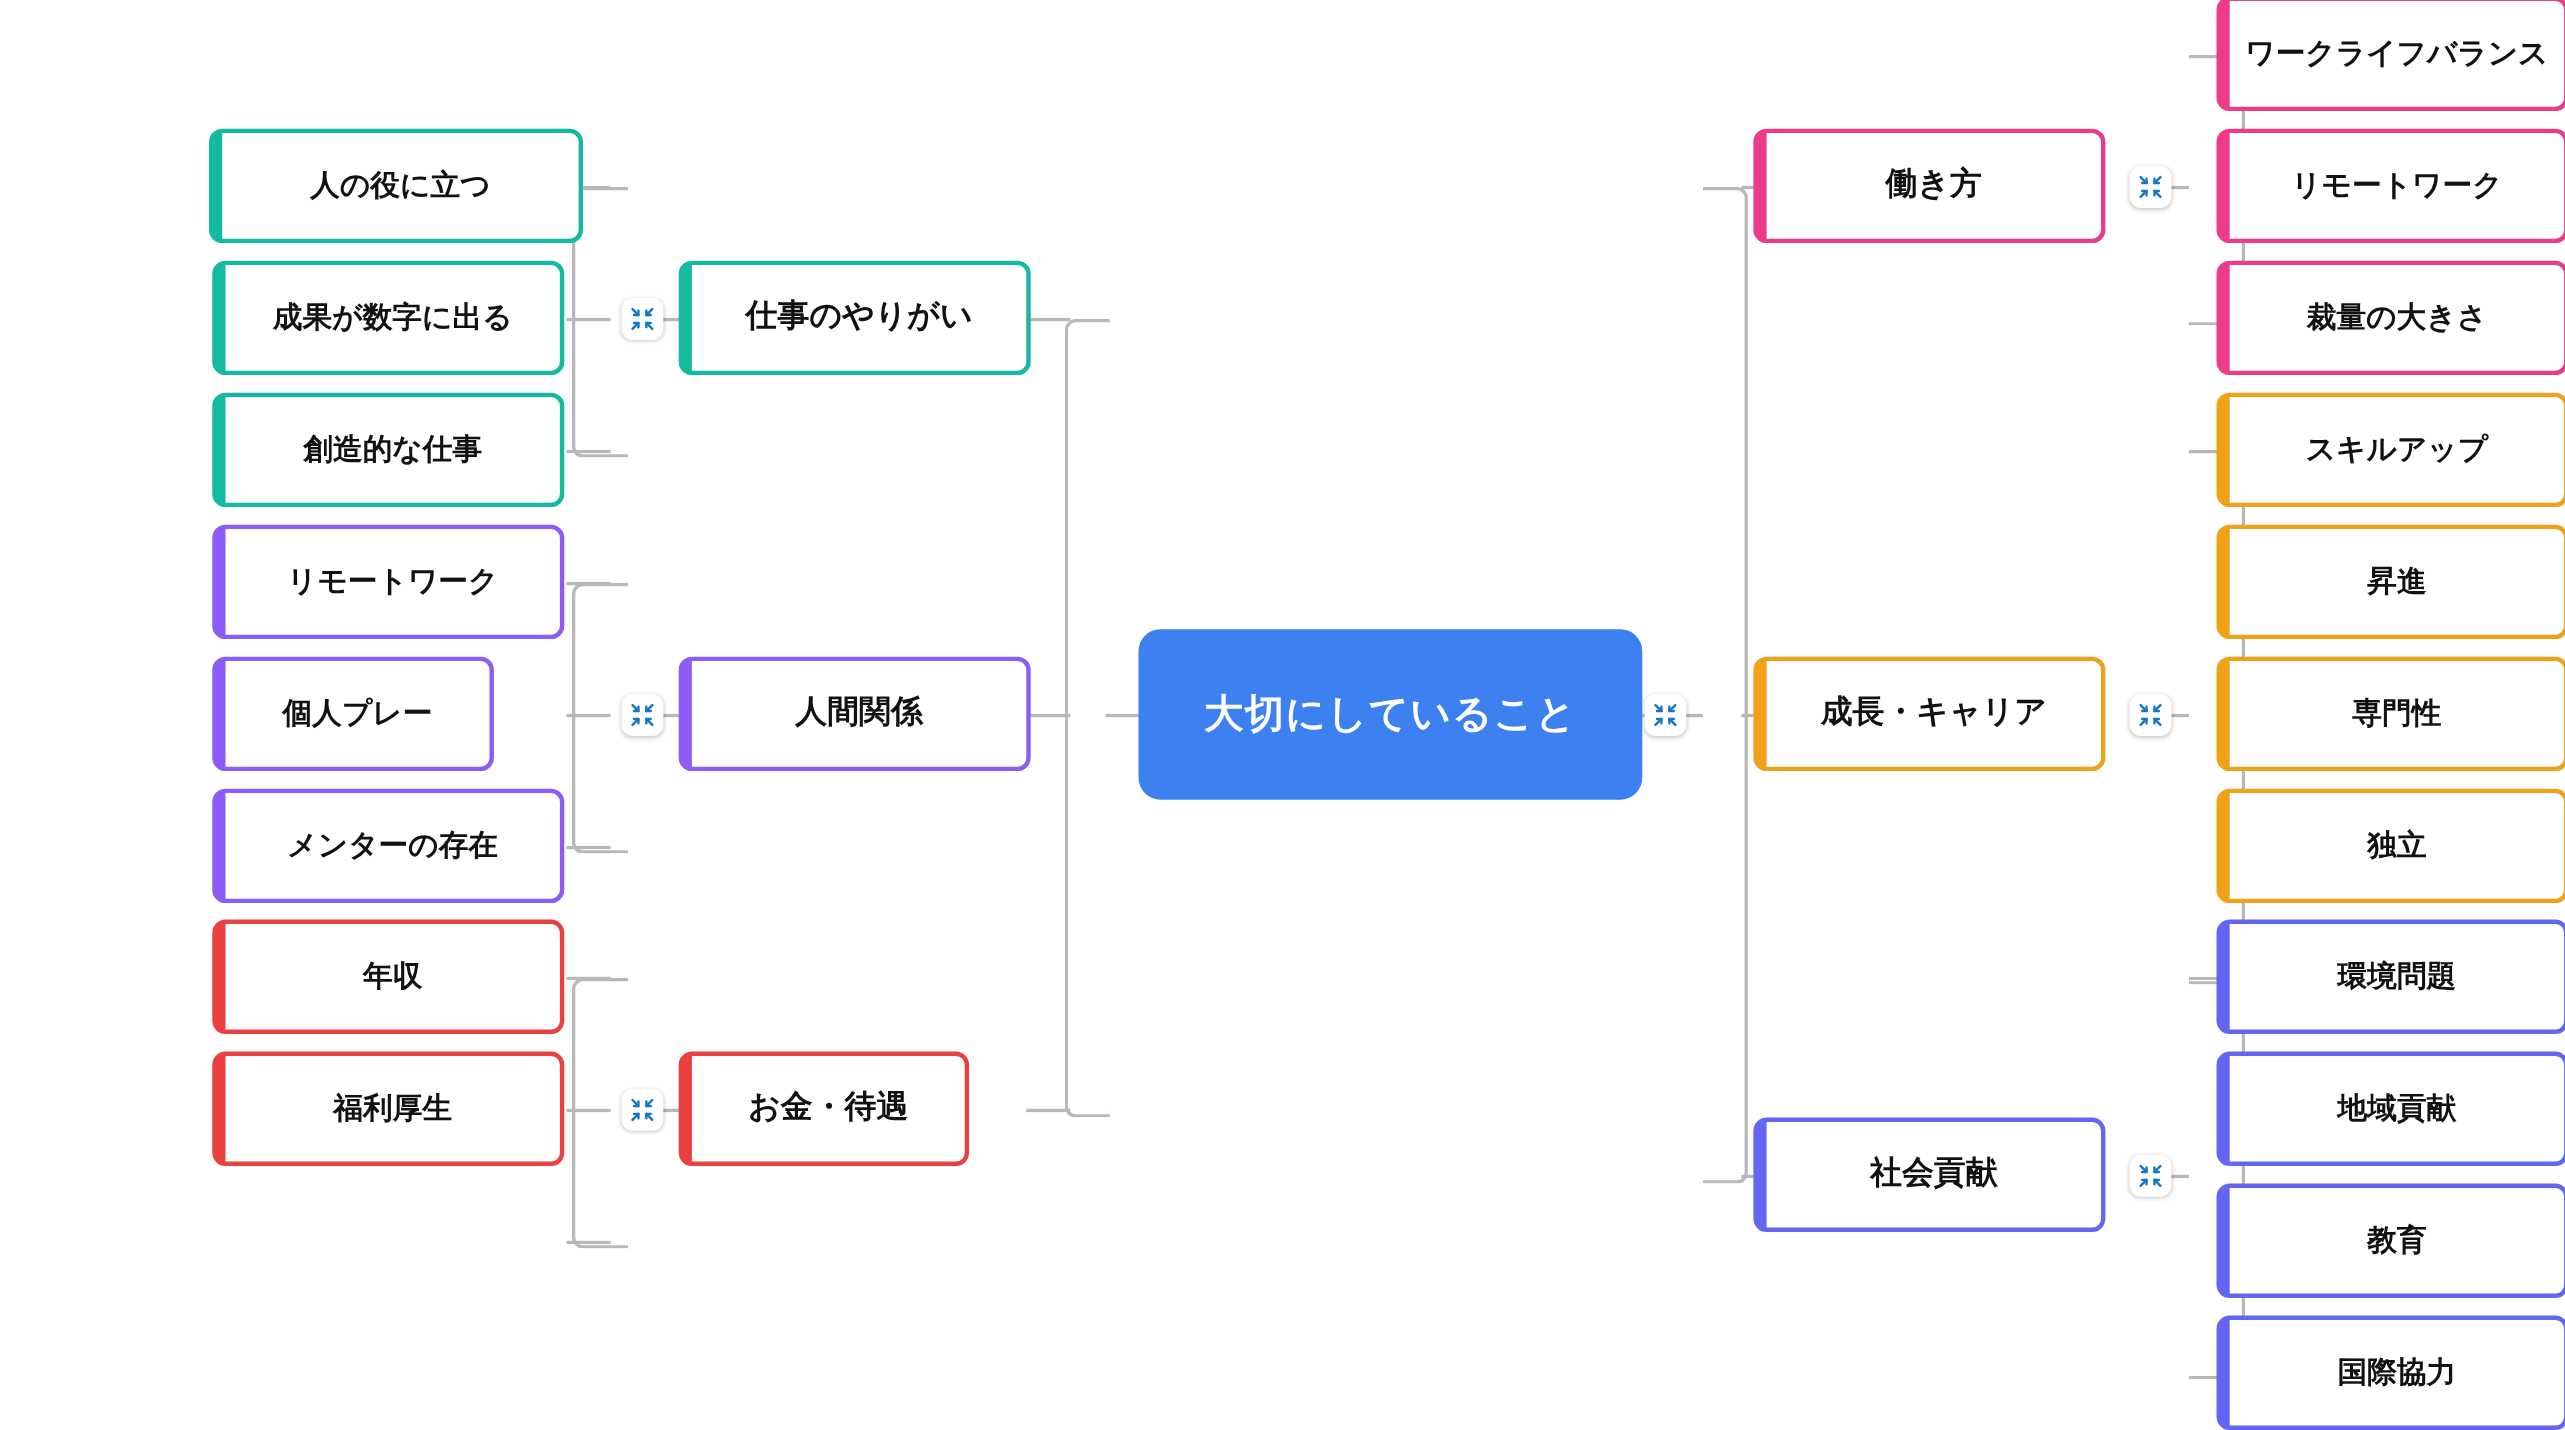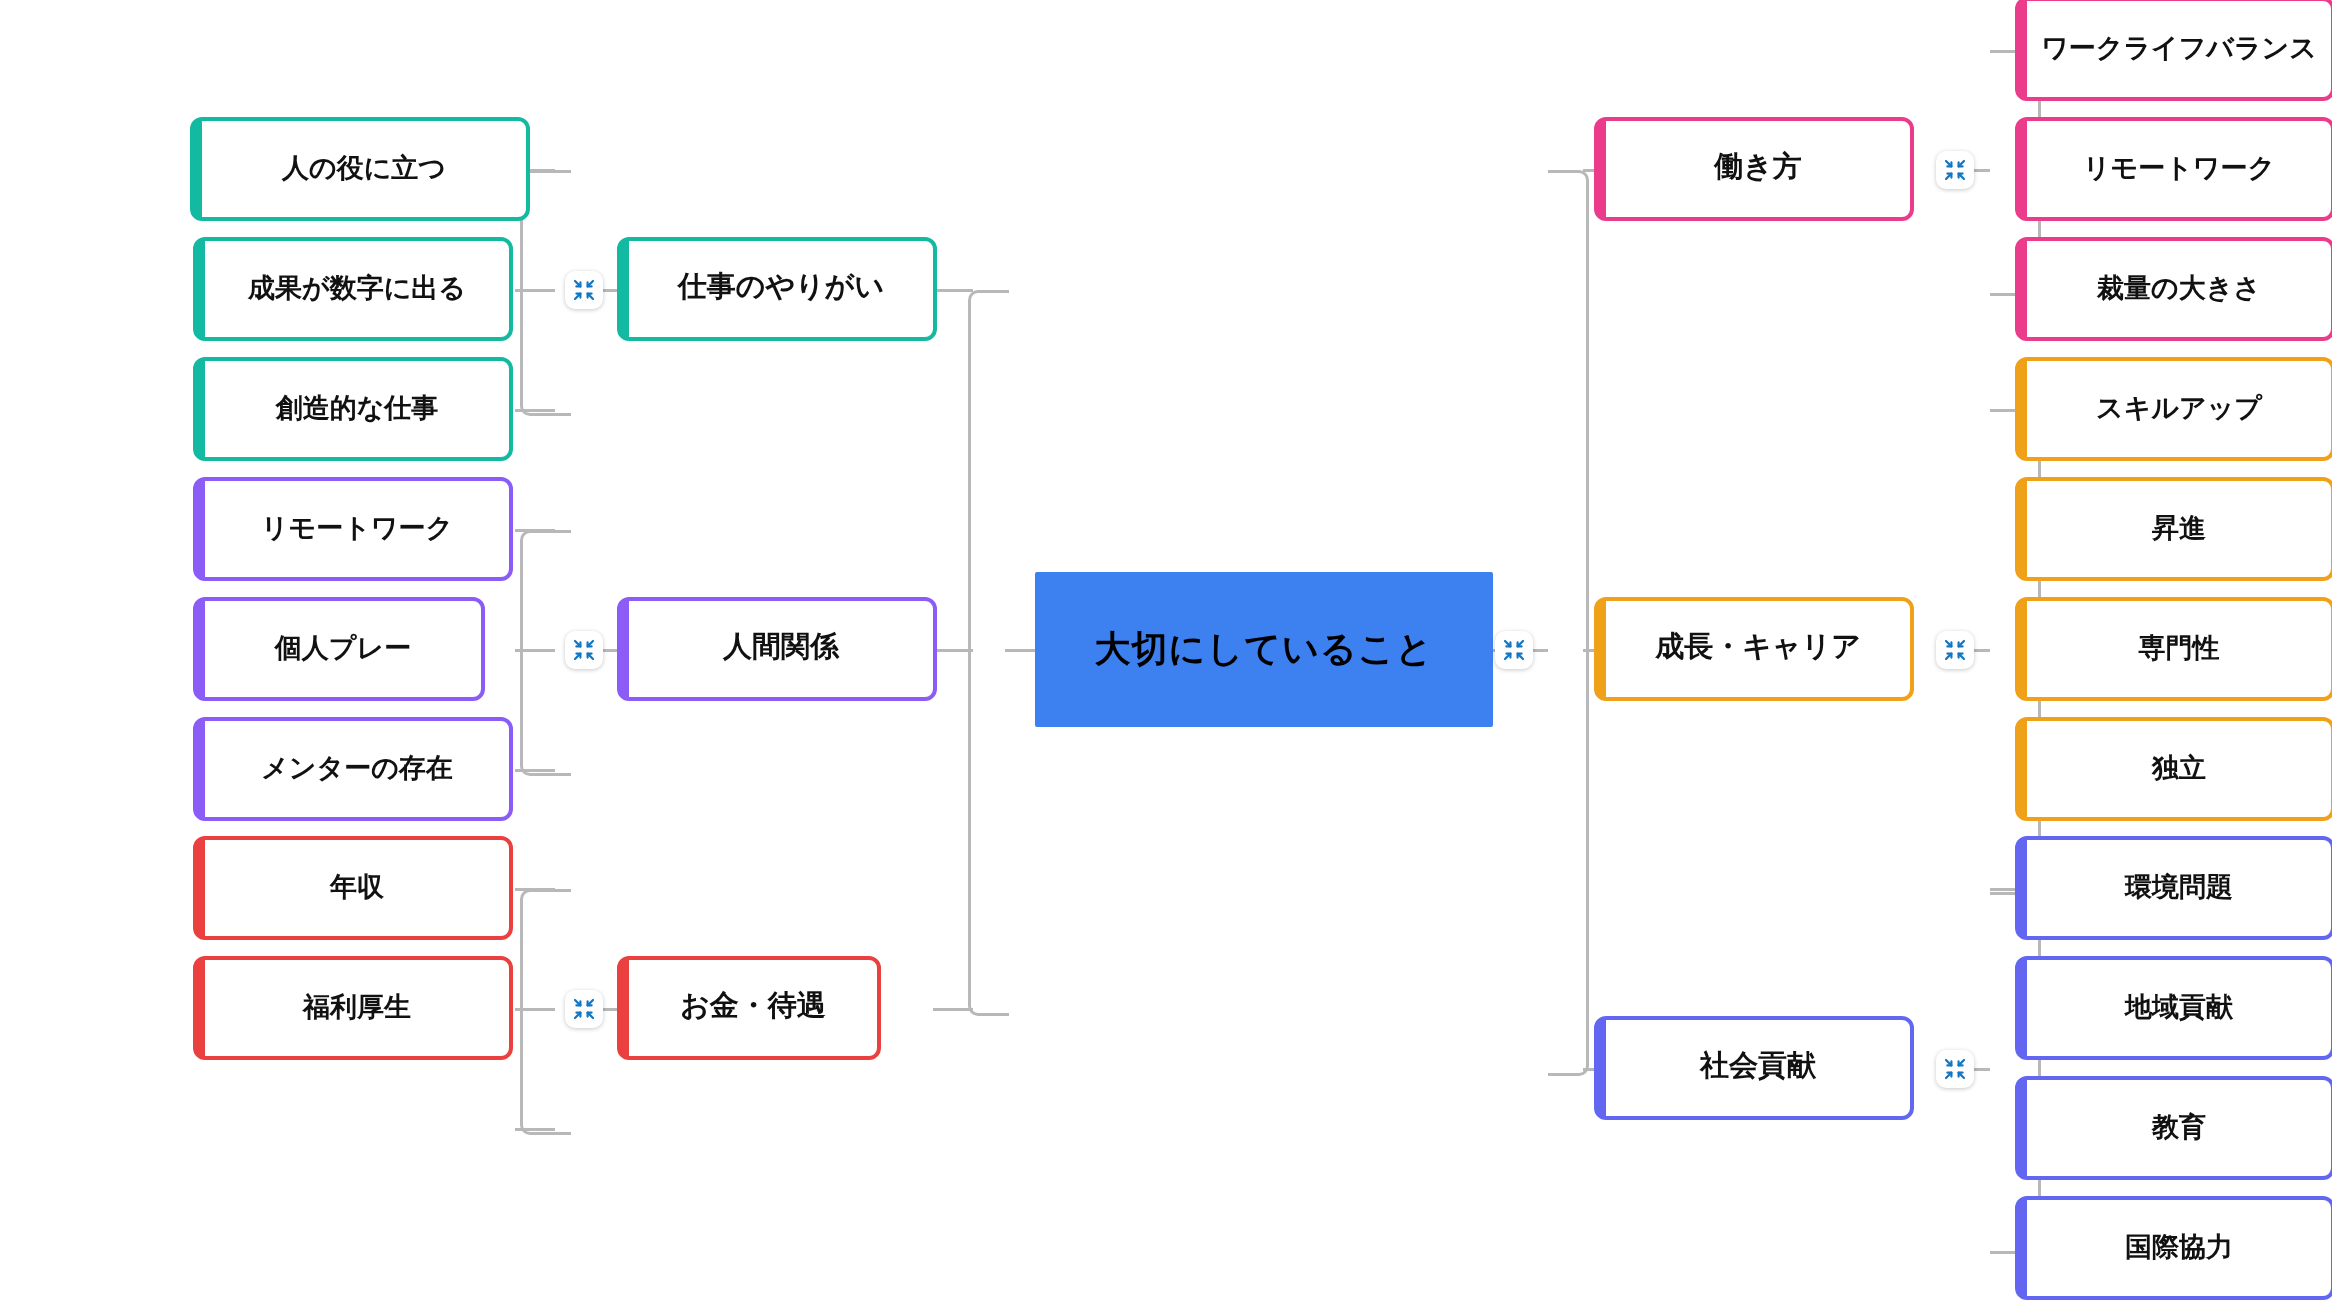--- a/index.html
+++ b/index.html
@@ -29,23 +29,23 @@
     color:#111111;
     font-weight:bold;
     line-height:1.3;
     padding:0 14px;
   }
   .node .lbl{display:block;width:100%;}
 
   
   .node.root{
     background:#3d81f0;
-    color:#000000;
+    color:#ffffff;
     border:none;
-    border-radius:2px;
+    border-radius:20px;
     font-size:36px;
     letter-spacing:1px;
   }
 
   
   .node.br{
     border-style:solid;
     border-width:4px;
     border-left-width:12px;
     font-size:27px;
@@ -149,21 +149,21 @@
   <div class="node br c-teal" style="left:193px;top:237px;width:320px;height:104px;">
     <span class="lbl">成果が数字に出る</span>
   </div>
   <div class="node br c-teal" style="left:193px;top:357px;width:320px;height:104px;">
     <span class="lbl">創造的な仕事</span>
   </div>
 
   <div class="node br c-purple" style="left:193px;top:477px;width:320px;height:104px;">
     <span class="lbl">リモートワーク</span>
   </div>
-  <div class="node br c-purple" style="left:193px;top:597px;width:292px;height:104px;">
+  <div class="node br c-purple" style="left:193px;top:597px;width:256px;height:104px;">
     <span class="lbl">個人プレー</span>
   </div>
   <div class="node br c-purple" style="left:193px;top:717px;width:320px;height:104px;">
     <span class="lbl">メンターの存在</span>
   </div>
 
   <div class="node br c-red" style="left:193px;top:836px;width:320px;height:104px;">
     <span class="lbl">年収</span>
   </div>
   <div class="node br c-red" style="left:193px;top:956px;width:320px;height:104px;">

